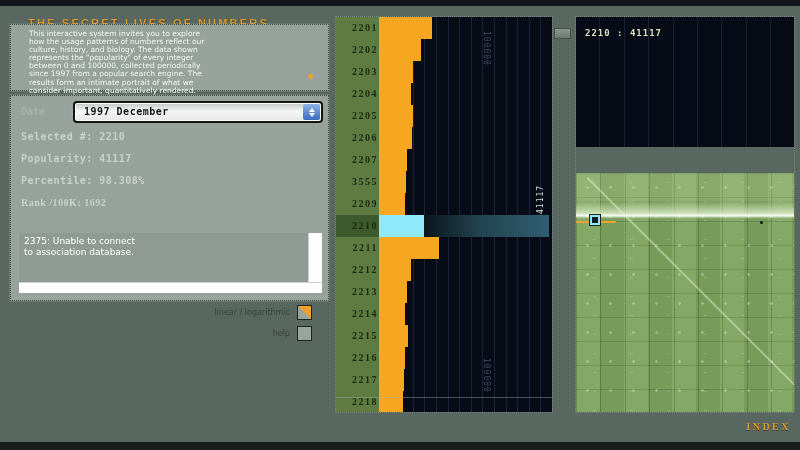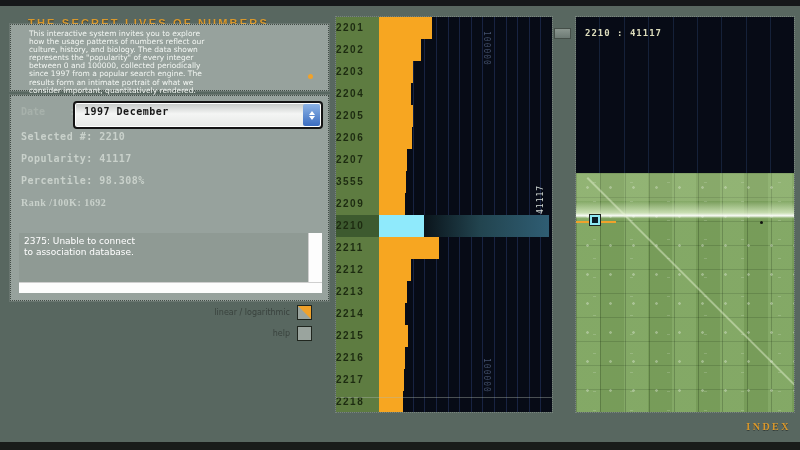--- a/index.html
+++ b/index.html
@@ -25,21 +25,21 @@
   .intro-text  { position:absolute; left:18px; top:5px; width:280px;
                  color:#f2f6f2; font-size:7.5px; line-height:8.1px; white-space:pre-line; }
   .intro-dot   { position:absolute; right:15px; bottom:11px; width:5px; height:5px;
                  border-radius:50%; background:#f0a22b; }
 
   .control-panel { left:10px; top:95px; width:319px; height:206px; }
   .mono { font-family:"DejaVu Sans Mono", monospace; }
 
   .date-label { position:absolute; left:10px; top:10px; color:#a7b1ab;
                 font-size:10px; font-weight:bold; white-space:pre; }
-  .date-select { position:absolute; left:62px; top:5px; width:250px; height:28px;
+  .date-select { position:absolute; left:62px; top:5px; width:250px; height:22px;
                  border:2px solid #141414; border-radius:4px;
                  background:linear-gradient(#c3c7c5,#f4f5f4 45%,#e6e8e6);
                  box-shadow:inset 0 0 0 1px #fff; cursor:pointer; }
   .date-select .val { position:absolute; left:9px; top:3px; color:#161616;
                  font-size:10px; font-weight:bold; letter-spacing:.5px; }
   .date-stepper { position:absolute; right:1px; top:1px; bottom:1px; width:17px;
                  border-radius:2px; background:linear-gradient(#8db4e6,#3a6cc0);
                  display:flex; flex-direction:column; align-items:center; justify-content:center; gap:1px; }
   .tri-up   { width:0; height:0; border-left:3px solid transparent; border-right:3px solid transparent; border-bottom:4px solid #fff; }
   .tri-down { width:0; height:0; border-left:3px solid transparent; border-right:3px solid transparent; border-top:4px solid #fff; }
@@ -63,22 +63,22 @@
   .toggle-label { position:absolute; right:22px; top:3px; color:#39423d; font-size:8px; white-space:nowrap; }
   .toggle-box { position:absolute; right:0; top:0; width:15px; height:15px;
                 border:1px solid #20261f; background:#9aa49e; cursor:pointer; }
   .toggle-box.split { background:linear-gradient(to top right, #9aa49e 49.5%, #f0a22b 50.5%); }
 
   
   .mid-panel { position:absolute; left:335px; top:16px; width:218px; height:397px;
                border:1px dotted #79857e; display:flex; overflow:hidden; }
   .labels-col { width:43px; flex:none; }
   .num-label { height:22px; background:#5e7c41; color:#1d2b11;
-               font-family:Liberation Sans, sans-serif; font-size:10px; font-weight:bold;
-               letter-spacing:1.5px; text-align:right; line-height:22px; padding-right:18px; cursor:pointer; }
+               font-family:Liberation Serif, serif; font-size:10px; font-weight:bold;
+               letter-spacing:1.5px; text-align:right; line-height:22px; padding-right:1px; cursor:pointer; }
   .num-label.selected { background:#3d5a2f; }
   .chart-col { flex:1; position:relative; background:#070b16; overflow:hidden;
       background-image:repeating-linear-gradient(to right, transparent 0 10.6px, #182342 10.6px 11.6px); }
   .bar-row { height:22px; position:relative; cursor:pointer; }
   .bar { position:absolute; left:0; top:0; bottom:0; background:#f7a621; }
   .bar.cyan { background:#8feafc; }
   .teal-bar { position:absolute; top:0; bottom:0; left:45px; width:125px;
       background:linear-gradient(90deg,#0a141b,#22444f 45%,#2f5d73); }
   .axis-vlabel { position:absolute; left:103px; writing-mode:vertical-rl;
       color:#44516d; font-family:"DejaVu Sans Mono", monospace; font-size:8px; letter-spacing:1px; }
@@ -88,21 +88,21 @@
       font-family:"DejaVu Sans Mono", monospace; font-size:8px; letter-spacing:1px; }
   .faint-line { position:absolute; left:0; right:0; top:380px; height:1px;
       background:rgba(175,185,175,.4); z-index:5; }
 
   .scroll-thumb { position:absolute; left:554px; top:28px; width:17px; height:11px;
       background:linear-gradient(#8a968f,#6d7a74); border:1px solid #454f49; cursor:pointer; }
 
   
   .right-panel { position:absolute; left:575px; top:16px; width:220px; height:397px;
       border:1px dotted #79857e; overflow:hidden; }
-  .detail-top { position:absolute; left:0; top:0; right:0; height:156px; background:#070b16;
+  .detail-top { position:absolute; left:0; top:0; right:0; height:130px; background:#070b16;
       background-image:repeating-linear-gradient(to right, transparent 0 23.4px, #152139 23.4px 24.4px);padding-left:25px; }
   .detail-header { position:absolute; left:9px; top:11px; color:#dedebe;
       font-family:"DejaVu Sans Mono", monospace; font-size:9px; font-weight:bold; letter-spacing:1px; }
   .map { position:absolute; left:0; top:156px; right:0; bottom:0; background-color:#7da45e;
       background-image:
         radial-gradient(rgba(255,255,255,.30) 1px, transparent 1.4px),
         radial-gradient(rgba(255,255,255,.16) 1px, transparent 1.4px),
         repeating-linear-gradient(to right, rgba(255,255,255,.05) 0 24px, rgba(0,0,0,.05) 24px 48px),
         repeating-linear-gradient(to right, rgba(20,40,10,.25) 0 1px, transparent 1px 24.4px),
         repeating-linear-gradient(to bottom, rgba(20,40,10,.17) 0 1px, transparent 1px 24px);

